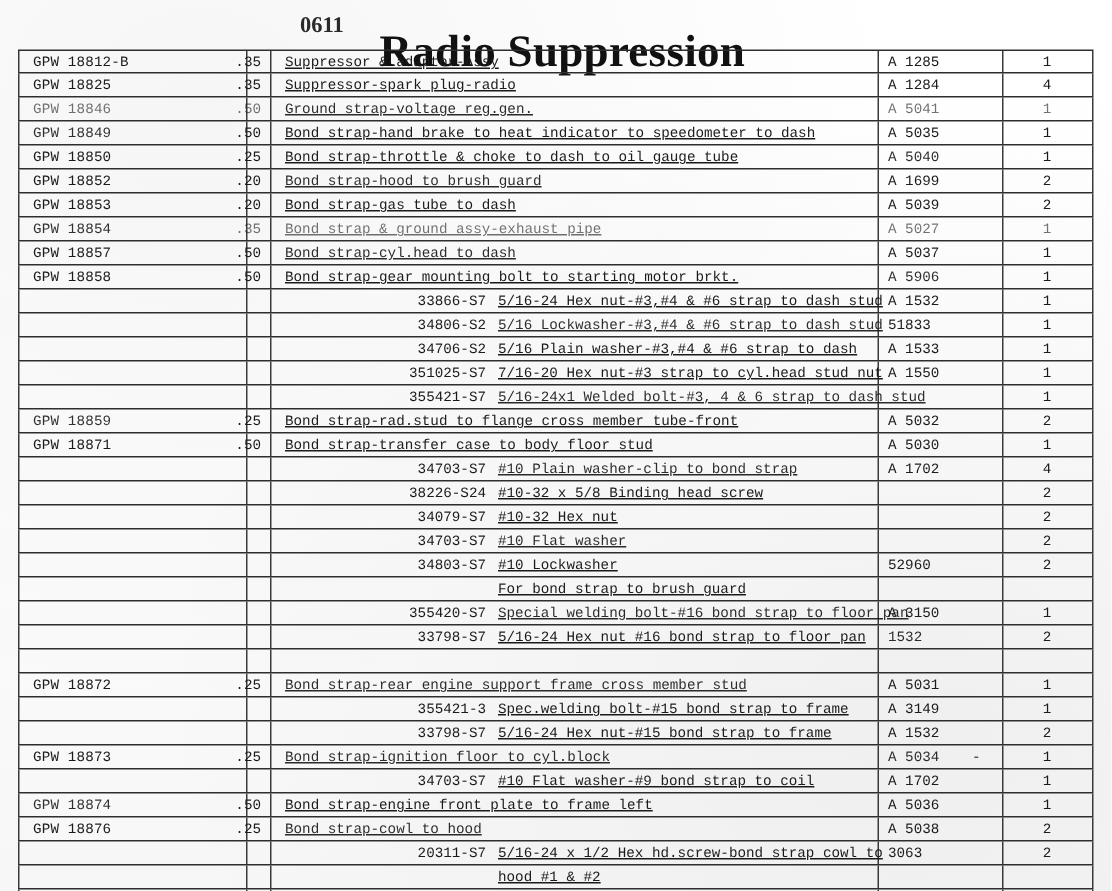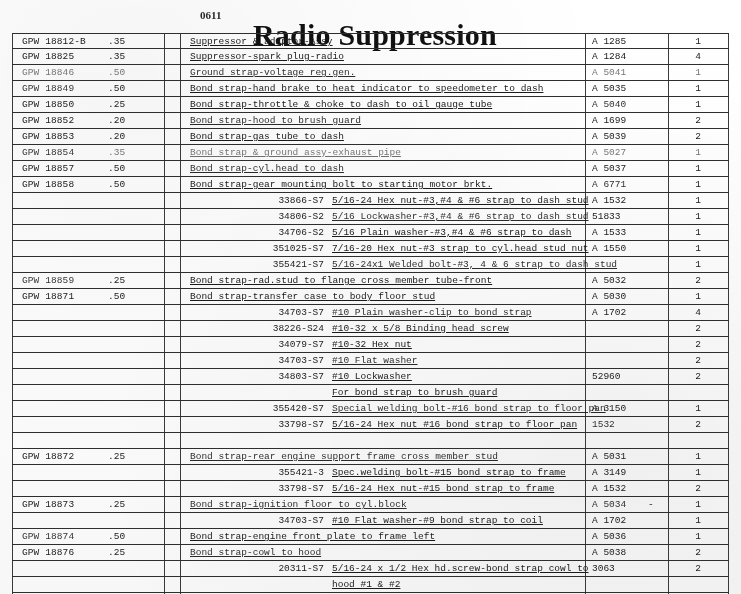--- a/index.html
+++ b/index.html
@@ -16,21 +16,21 @@
     background:
       radial-gradient(ellipse at 18% 12%, rgba(0,0,0,0.035) 0%, rgba(0,0,0,0) 55%),
       radial-gradient(ellipse at 82% 78%, rgba(0,0,0,0.04) 0%, rgba(0,0,0,0) 60%),
       linear-gradient(180deg,#ffffff 0%,#fdfdfd 45%,#f7f7f7 100%);
   }
   
   #header{position:absolute;left:0;top:0;width:741px;height:34px;}
   #page-no{
     position:absolute;left:200px;top:9px;
     font-family:"Liberation Serif","DejaVu Serif",serif;
-    font-size:11px;font-weight:bold;letter-spacing:0px;color:#2a2a2a;
+    font-size:15px;font-weight:bold;letter-spacing:0px;color:#2a2a2a;
   }
   #doc-title{
     position:absolute;left:253px;top:18px;
     font-family:"Liberation Serif","DejaVu Serif",serif;
     font-size:30px;font-weight:bold;color:#111;letter-spacing:0.2px;
   }
   
   #table-wrap{position:absolute;left:12px;top:33px;width:717px;height:561px;}
   .row{
     position:relative;height:16px;width:717px;
@@ -41,21 +41,21 @@
   
   .vr{position:absolute;top:0;bottom:0;width:1px;background:#3a3a3a;}
   .vr-a{left:0px;}
   .vr-b{left:152px;}
   .vr-c{left:168px;}
   .vr-d{left:573px;}
   .vr-e{left:656px;}
   .vr-f{left:716px;}
 
   .c-part{position:absolute;left:10px;top:2px;width:130px;font-size:9.5px;letter-spacing:0.1px;}
-  .c-price{position:absolute;left:96px;top:2px;width:66px;text-align:left;font-size:9.5px;}
+  .c-price{position:absolute;left:96px;top:2px;width:66px;text-align:right;font-size:9.5px;}
   .c-sub{position:absolute;left:216px;top:2px;width:96px;text-align:right;font-size:9.5px;}
   .c-desc{position:absolute;left:178px;top:2px;width:392px;font-size:9.5px;white-space:nowrap;text-decoration:underline;}
   .c-desc.indent{left:320px;width:250px;}
   .c-ref{position:absolute;left:580px;top:2px;width:72px;font-size:9.5px;}
   .c-qty{position:absolute;left:660px;top:2px;width:52px;text-align:center;font-size:9.5px;}
   .dash{position:absolute;left:636px;top:2px;font-size:9.5px;}
 
   
   .row:nth-child(3n) .c-desc{opacity:.93;}
   .row:nth-child(4n) .c-part{opacity:.9;}
@@ -193,21 +193,21 @@
       <div class="row">
         <div class="vr vr-a"></div>
         <div class="vr vr-b"></div>
         <div class="vr vr-c"></div>
         <div class="vr vr-d"></div>
         <div class="vr vr-e"></div>
         <div class="vr vr-f"></div>
         <div class="c-part">GPW 18858</div>
         <div class="c-price">.50</div>
         <div class="c-desc">Bond strap-gear mounting bolt to starting motor brkt.</div>
-        <div class="c-ref">A 6771</div>
+        <div class="c-ref">A 5906</div>
         <div class="c-qty">1</div>
       </div>
       <div class="row">
         <div class="vr vr-a"></div>
         <div class="vr vr-b"></div>
         <div class="vr vr-c"></div>
         <div class="vr vr-d"></div>
         <div class="vr vr-e"></div>
         <div class="vr vr-f"></div>
         <div class="c-sub">33866-S7</div>

